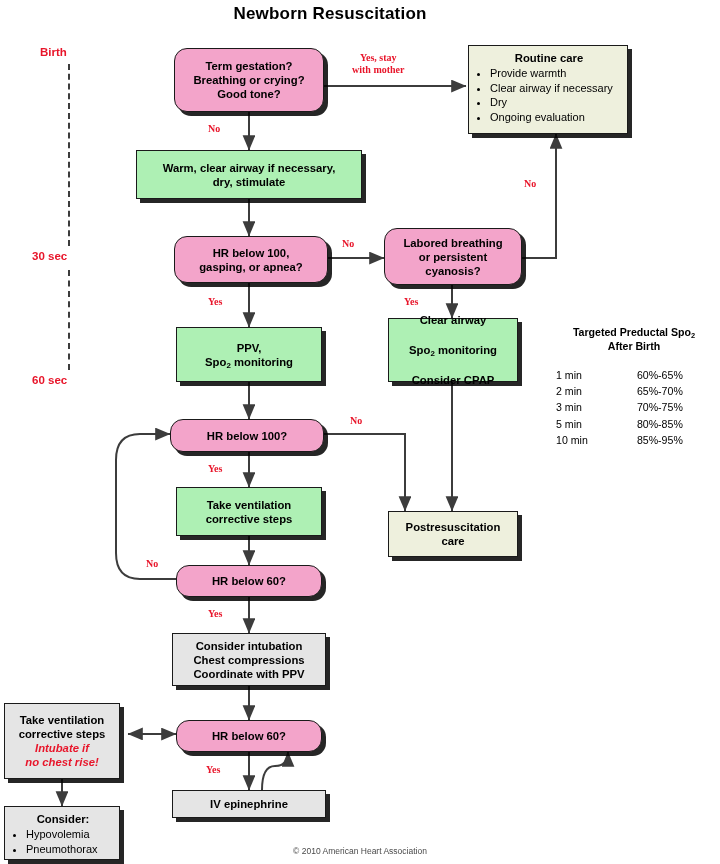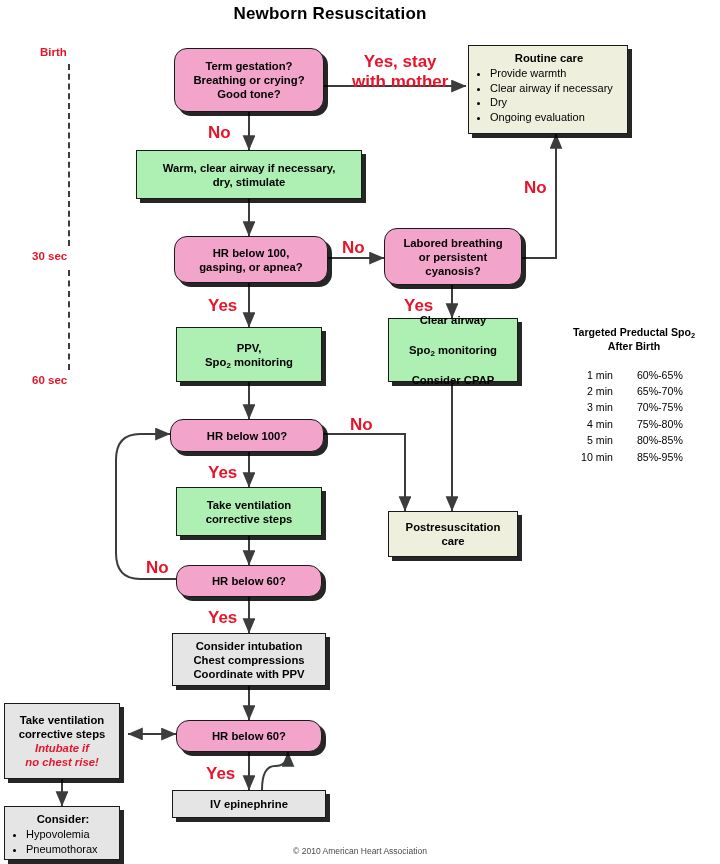--- a/index.html
+++ b/index.html
@@ -20,32 +20,32 @@
 
   .node .ln{display:block;white-space:nowrap;}
   .bullets{align-items:flex-start;text-align:left;font-weight:normal;
     justify-content:flex-start;padding:5px 6px 4px 8px;}
   .bullets .hd{font-weight:bold;width:100%;text-align:center;margin-bottom:1px;}
   .bullets ul{margin:0;padding-left:13px;}
   .bullets li{margin:0;padding:0;line-height:1.33;font-size:11px;}
 
   .redit{color:#e8152a;font-style:italic;font-weight:bold;}
 
-  .lbl{position:absolute;color:#e8152a;font-weight:bold;font-size:17px;
-    line-height:1.15;white-space:nowrap;}
+  .lbl{position:absolute;color:#e8152a;font-weight:bold;font-size:10px;
+    line-height:1.15;white-space:nowrap;font-family:Liberation Serif, serif;}
 
   #timeline{position:absolute;left:18px;top:46px;width:96px;height:350px;}
   .tl-text{position:absolute;color:#e8152a;font-weight:bold;font-size:11.5px;}
   .tl-dash{position:absolute;left:50px;width:0;border-left:2.5px dashed #3c3c3c;}
 
   #spo2{position:absolute;left:556px;top:326px;width:156px;font-size:10.6px;}
   #spo2 .t-head{text-align:center;font-weight:bold;line-height:1.3;margin-bottom:13px;}
   #spo2 table{width:100%;border-collapse:collapse;}
   #spo2 td{padding:2.2px 0;font-size:10.6px;}
-  #spo2 td.k{text-align:right;padding-right:18px;width:48%;}
+  #spo2 td.k{padding-right:18px;width:48%;}
   #spo2 td.v{text-align:left;padding-left:6px;}
 
   sub{font-size:.7em;vertical-align:baseline;position:relative;top:2px;}
 
   #copyright{position:absolute;left:0;top:846px;width:720px;text-align:center;
     font-size:8.5px;color:#4a4a4a;}
 
   svg#wires{position:absolute;left:0;top:0;width:720px;height:864px;
     pointer-events:none;}
 </style>
@@ -232,24 +232,20 @@
     </tr>
     <tr>
       <td class="k">2 min</td>
       <td class="v">65%-70%</td>
     </tr>
     <tr>
       <td class="k">3 min</td>
       <td class="v">70%-75%</td>
     </tr>
     <tr>
-      <td class="k">4 min</td>
-      <td class="v">75%-80%</td>
-    </tr>
-    <tr>
       <td class="k">5 min</td>
       <td class="v">80%-85%</td>
     </tr>
     <tr>
       <td class="k">10 min</td>
       <td class="v">85%-95%</td>
     </tr>
   </tbody>
     </table>
 </div>

